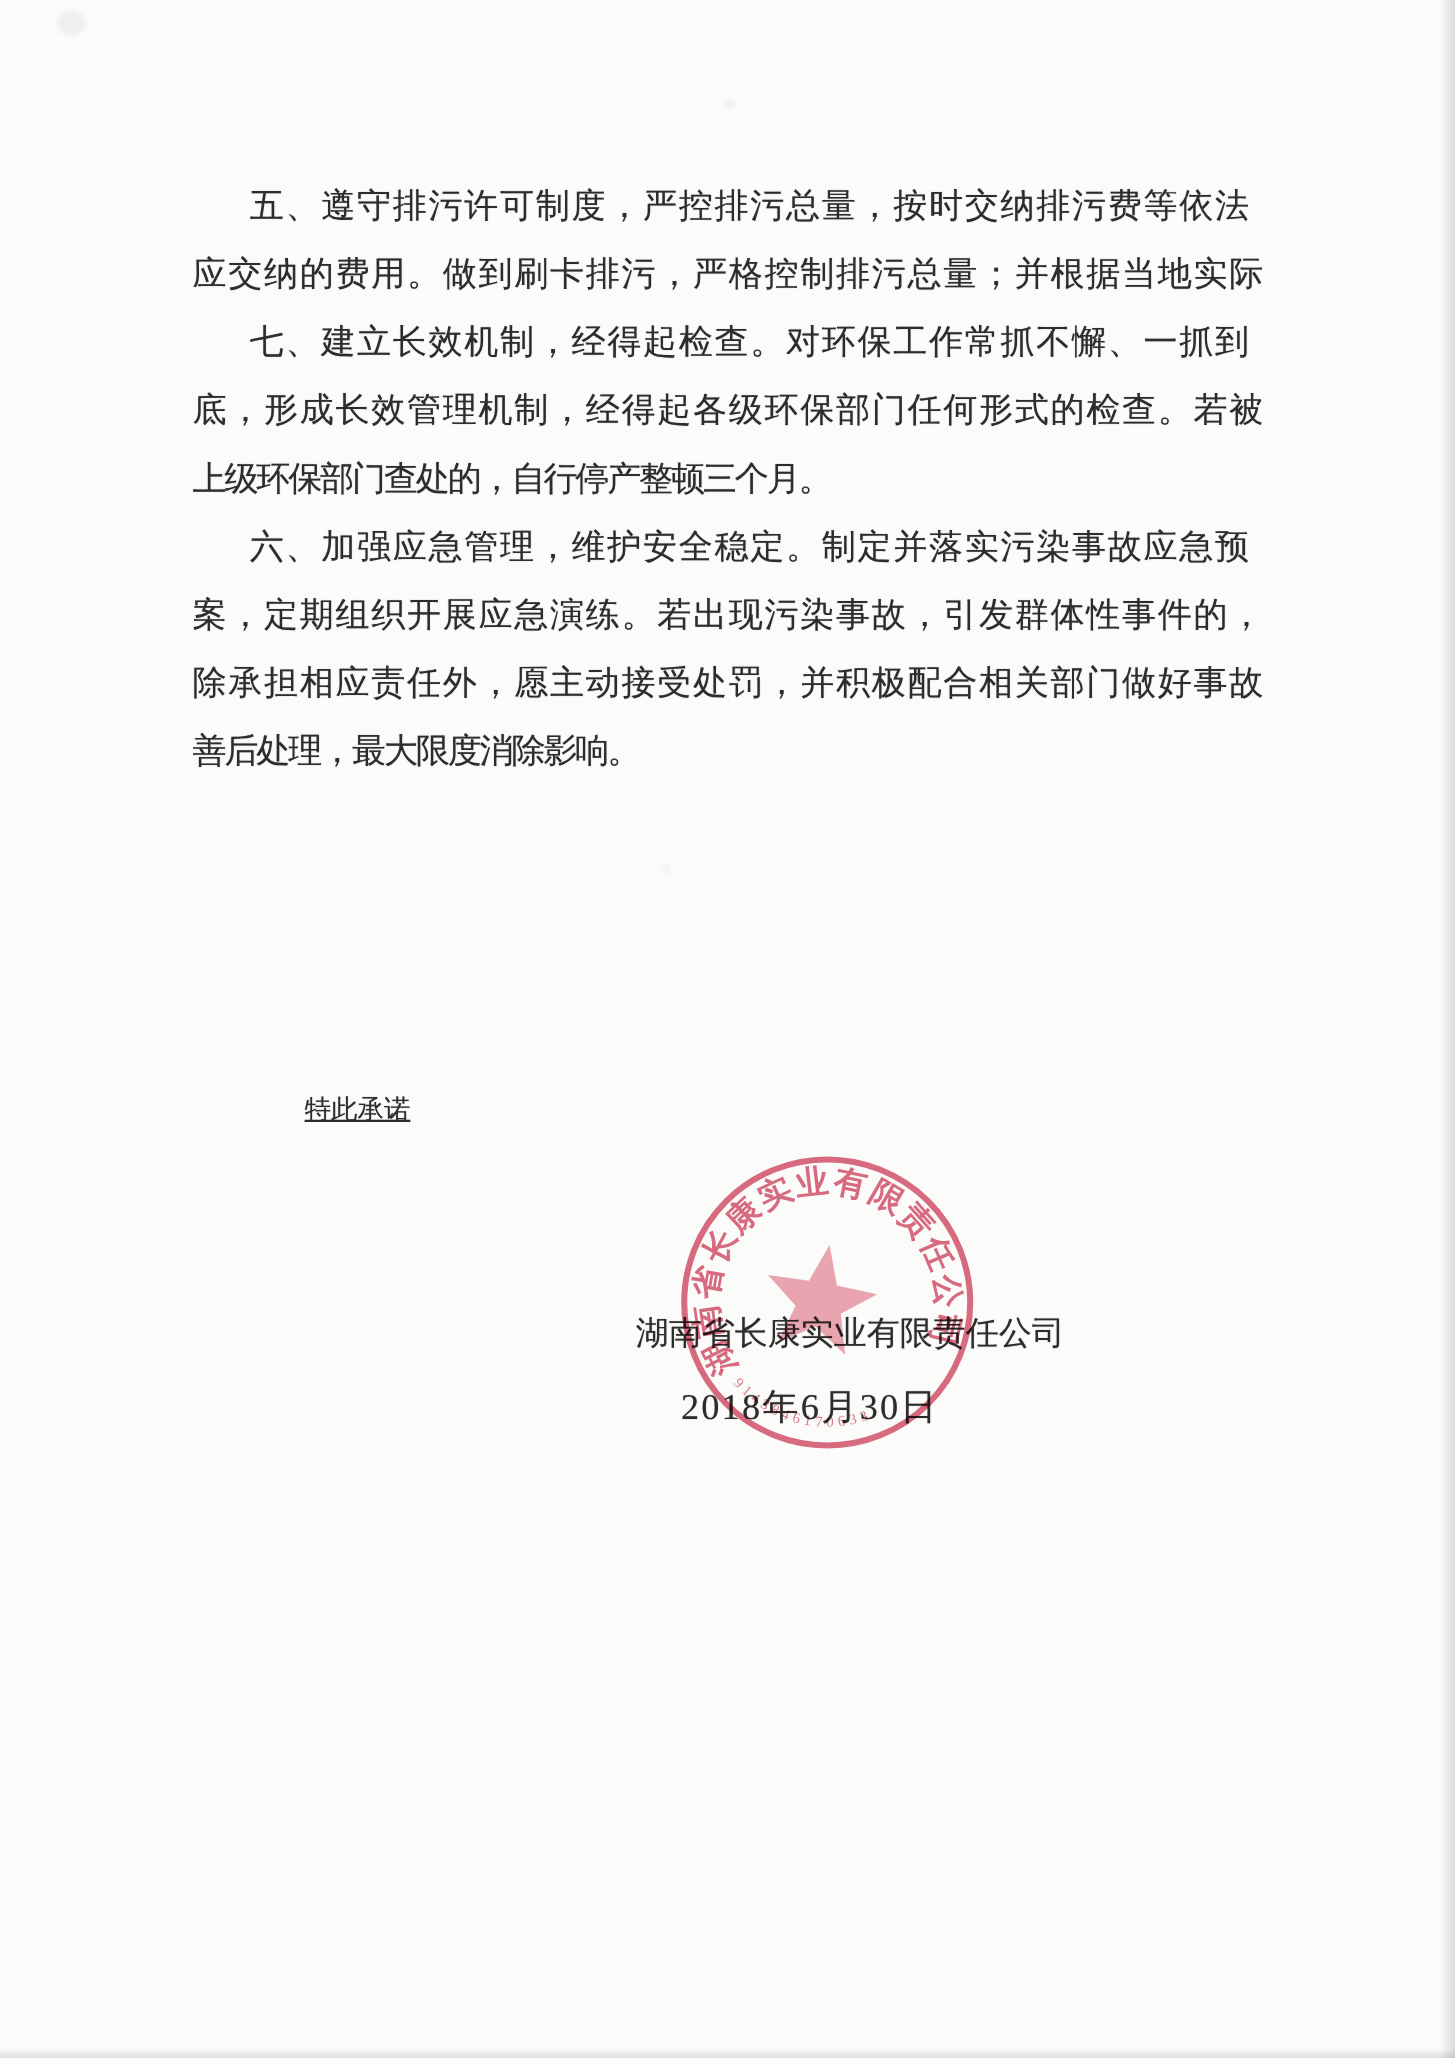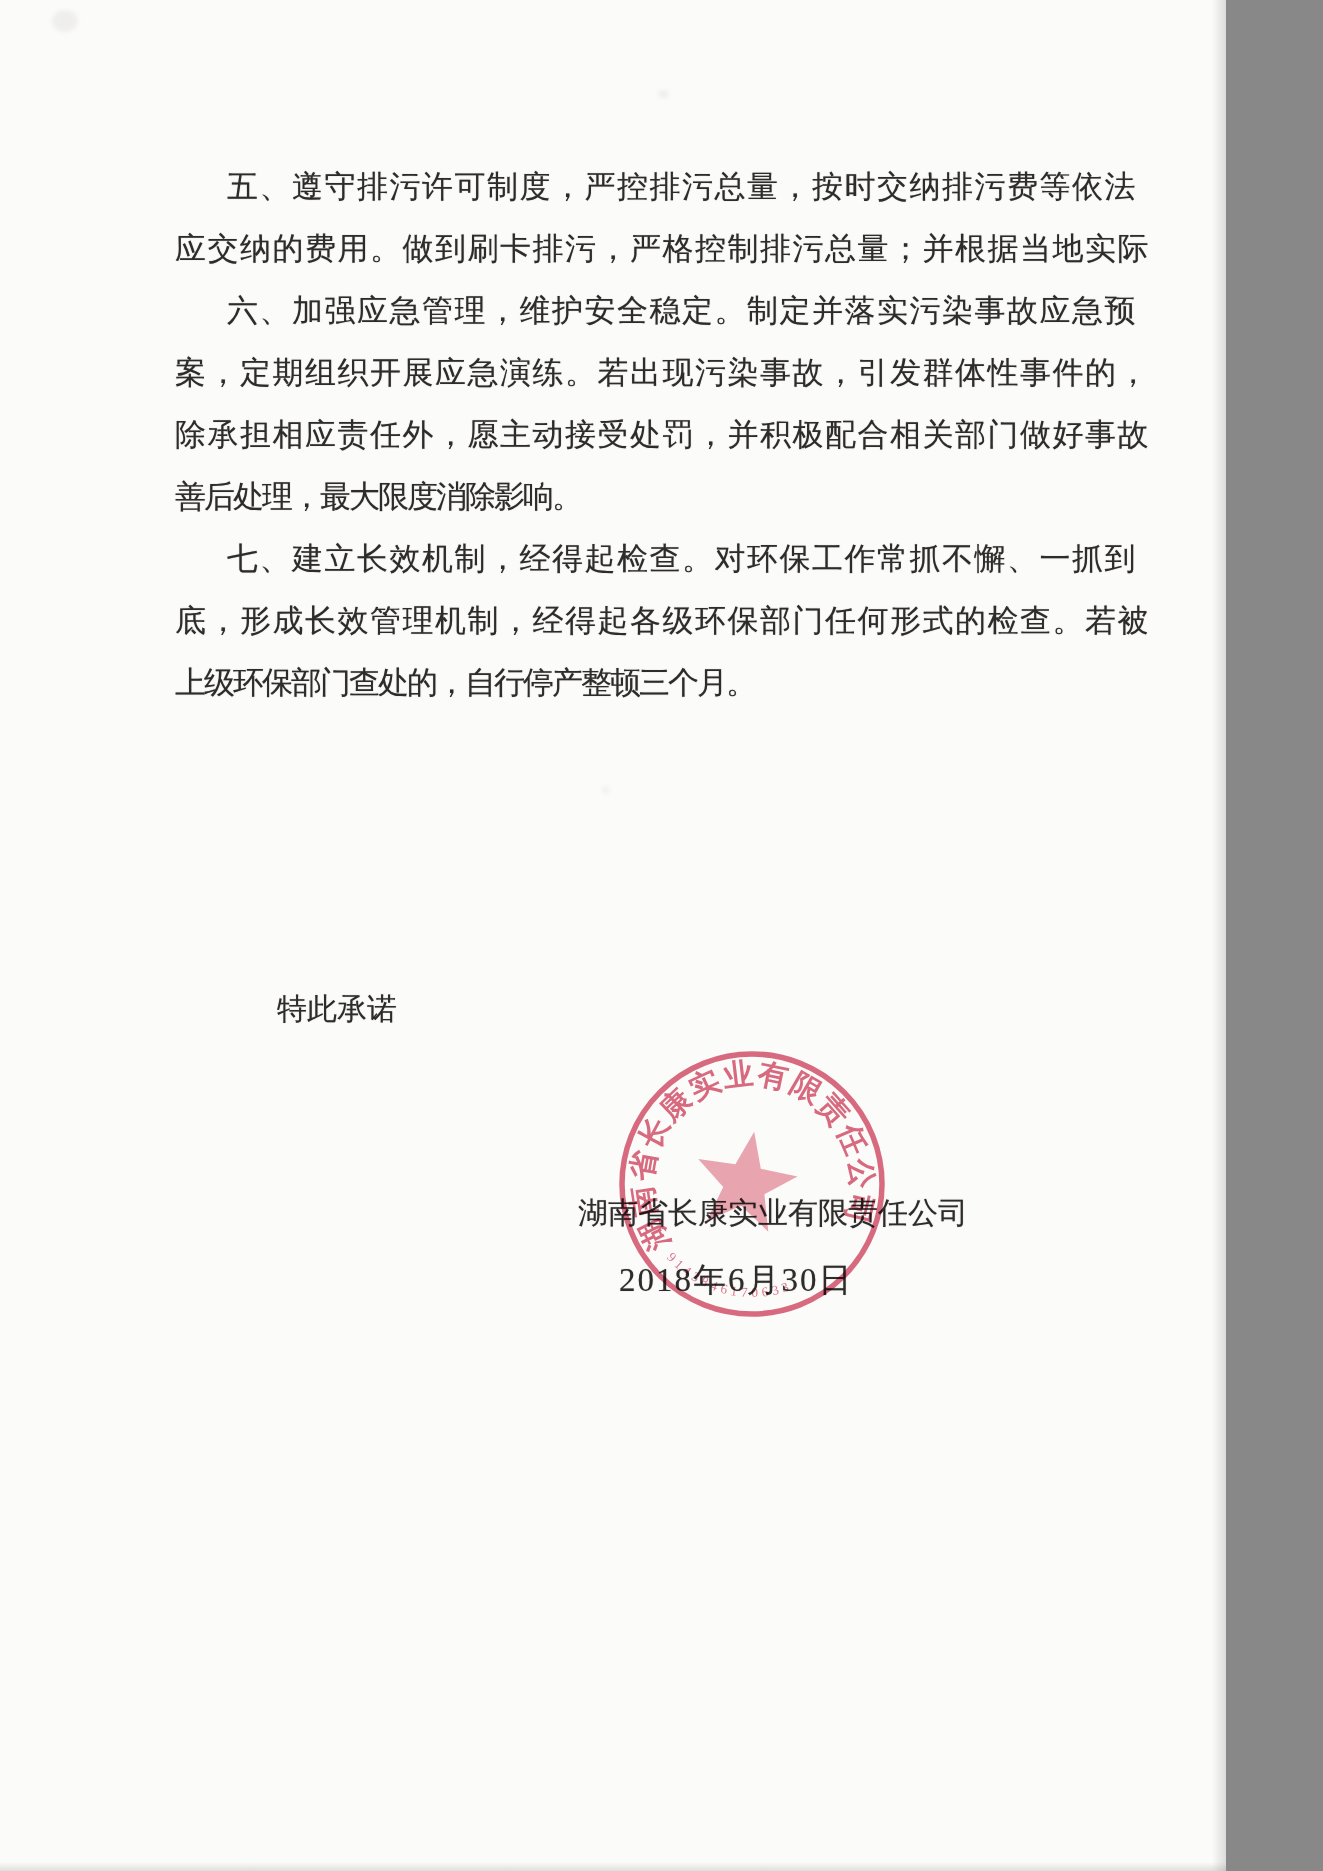--- a/index.html
+++ b/index.html
@@ -1,18 +1,18 @@
 <!DOCTYPE html>
 <html><head>
 <meta charset="utf-8">
 <style>
   html,body{margin:0;padding:0;background:#888;}
   .page{
     position:relative;
-    width:1226px;height:1871px;
+    width:1323px;height:1871px;
     background:#fbfbfa;
     overflow:hidden;
     font-family:"Liberation Serif","DejaVu Serif",serif;
     color:#2e2c2b;
   }
   
   .edge-right{position:absolute;top:0;right:0;width:14px;height:100%;
     background:linear-gradient(to right, rgba(120,118,115,0), rgba(110,108,105,.22));}
   .edge-bottom{position:absolute;left:0;bottom:0;width:100%;height:9px;
     background:linear-gradient(to bottom, rgba(120,118,115,0), rgba(110,108,105,.20));}
@@ -30,22 +30,23 @@
   .line{
     height:62px;line-height:62px;white-space:nowrap;
     letter-spacing:1.5px;
     text-shadow:0 0 1px rgba(46,44,43,.45);
   }
   .line.indent{padding-left:52px;}
   .line.last{letter-spacing:-2px;}
 
   .closing{
     position:absolute;left:277px;top:978px;
-    font-size:30px;line-height:62px;white-space:nowrap;
+    font-size:24px;line-height:62px;white-space:nowrap;
     text-shadow:0 0 1px rgba(46,44,43,.45);
+    text-decoration:underline;
   }
   .sig-company{
     position:absolute;left:578px;top:1193px;
     font-size:30px;line-height:40px;white-space:nowrap;letter-spacing:0;
     text-shadow:0 0 1px rgba(46,44,43,.45);
     z-index:2;
   }
   .sig-date{
     position:absolute;left:619px;top:1258px;
     font-size:33px;line-height:44px;white-space:nowrap;letter-spacing:2px;
@@ -63,29 +64,29 @@
 <body>
 
 <div class="page">
 
   <div class="body-text">
     <div class="para">
       <div class="line indent">五、遵守排污许可制度，严控排污总量，按时交纳排污费等依法</div>
       <div class="line">应交纳的费用。做到刷卡排污，严格控制排污总量；并根据当地实际</div>
     </div>
     <div class="para">
+      <div class="line indent">七、建立长效机制，经得起检查。对环保工作常抓不懈、一抓到</div>
+      <div class="line">底，形成长效管理机制，经得起各级环保部门任何形式的检查。若被</div>
+      <div class="line last">上级环保部门查处的，自行停产整顿三个月。</div>
+    </div>
+    <div class="para">
       <div class="line indent">六、加强应急管理，维护安全稳定。制定并落实污染事故应急预</div>
       <div class="line">案，定期组织开展应急演练。若出现污染事故，引发群体性事件的，</div>
       <div class="line">除承担相应责任外，愿主动接受处罚，并积极配合相关部门做好事故</div>
       <div class="line last">善后处理，最大限度消除影响。</div>
-    </div>
-    <div class="para">
-      <div class="line indent">七、建立长效机制，经得起检查。对环保工作常抓不懈、一抓到</div>
-      <div class="line">底，形成长效管理机制，经得起各级环保部门任何形式的检查。若被</div>
-      <div class="line last">上级环保部门查处的，自行停产整顿三个月。</div>
     </div>
   </div>
 
   <div class="closing">特此承诺</div>
 
   <div class="sig-company">湖南省长康实业有限责任公司</div>
   <div class="sig-date">2018年6月30日</div>
 
   <svg class="stamp" width="310" height="310" viewBox="0 0 310 310">
     <g opacity="0.84">

